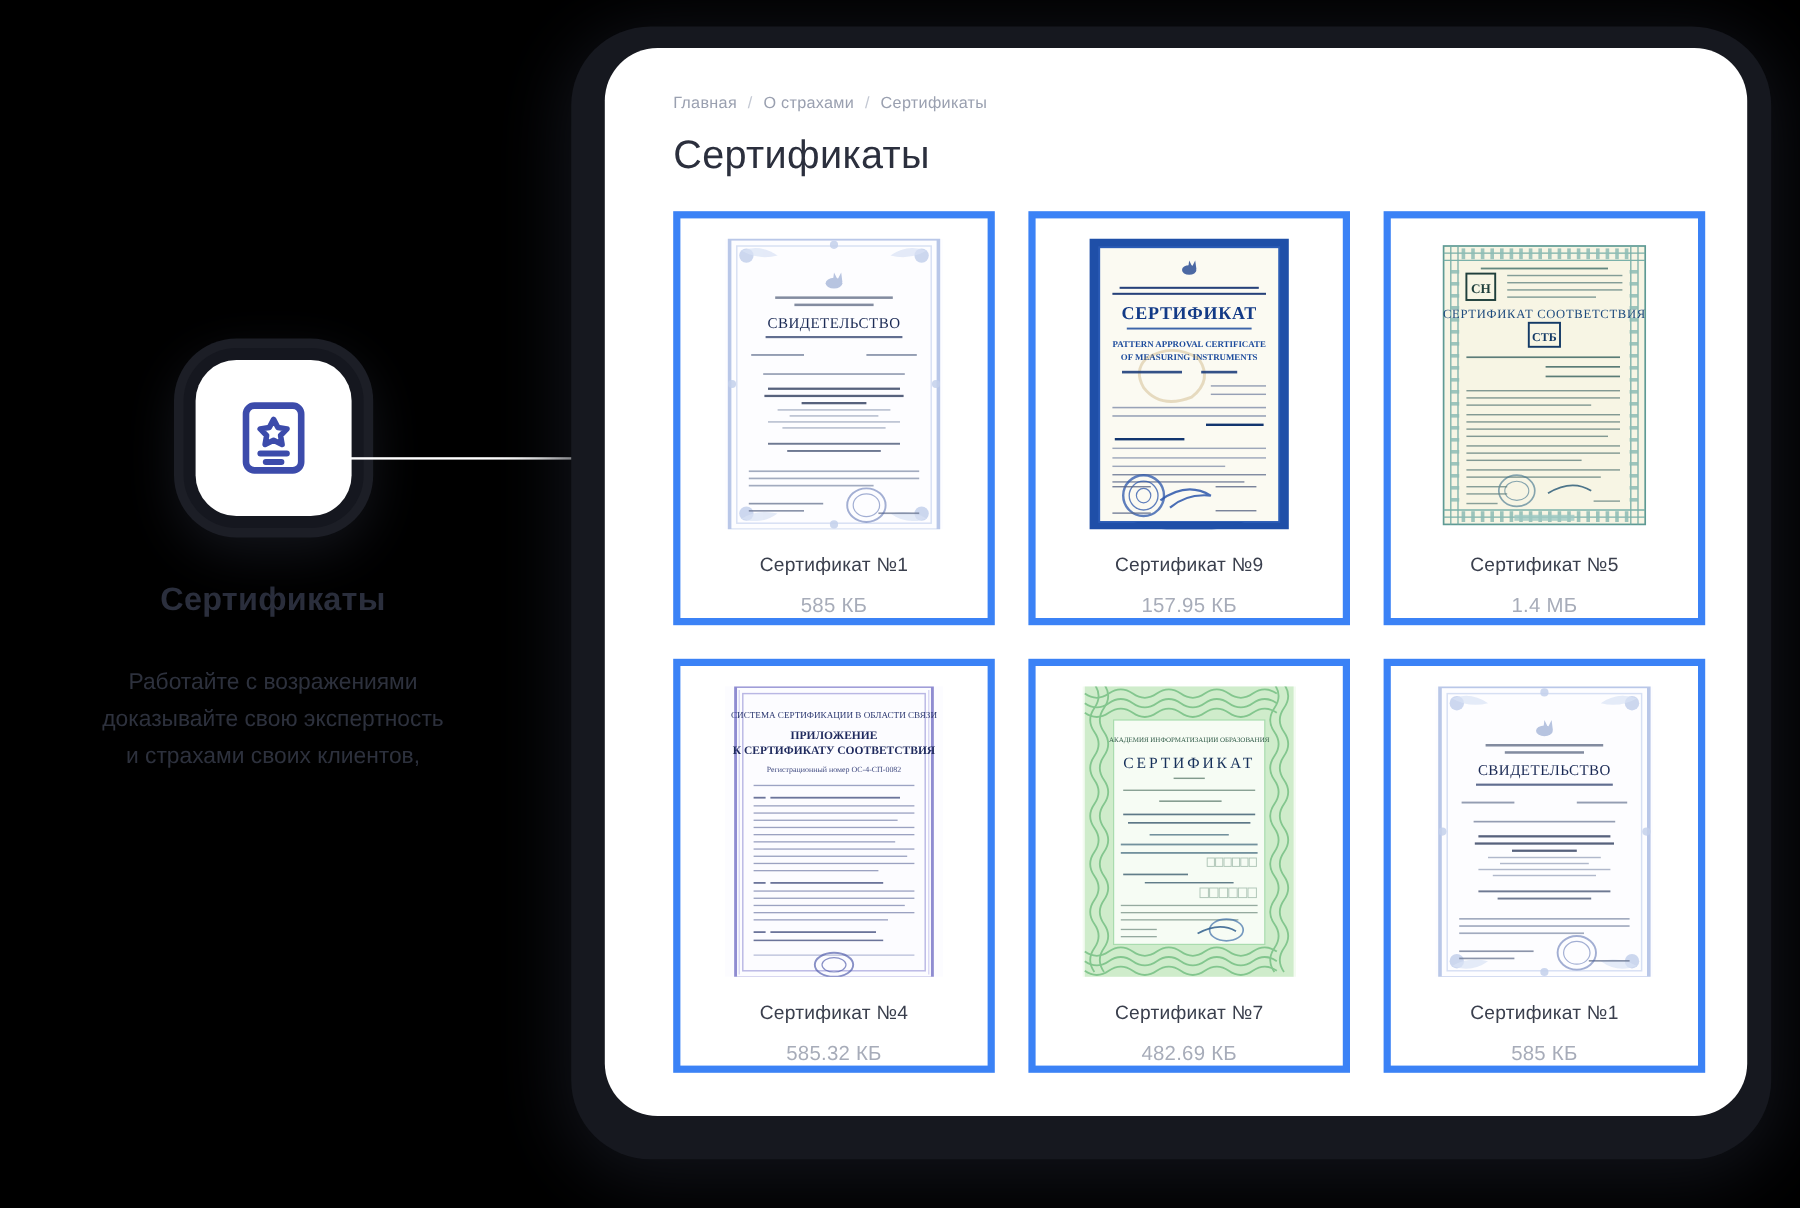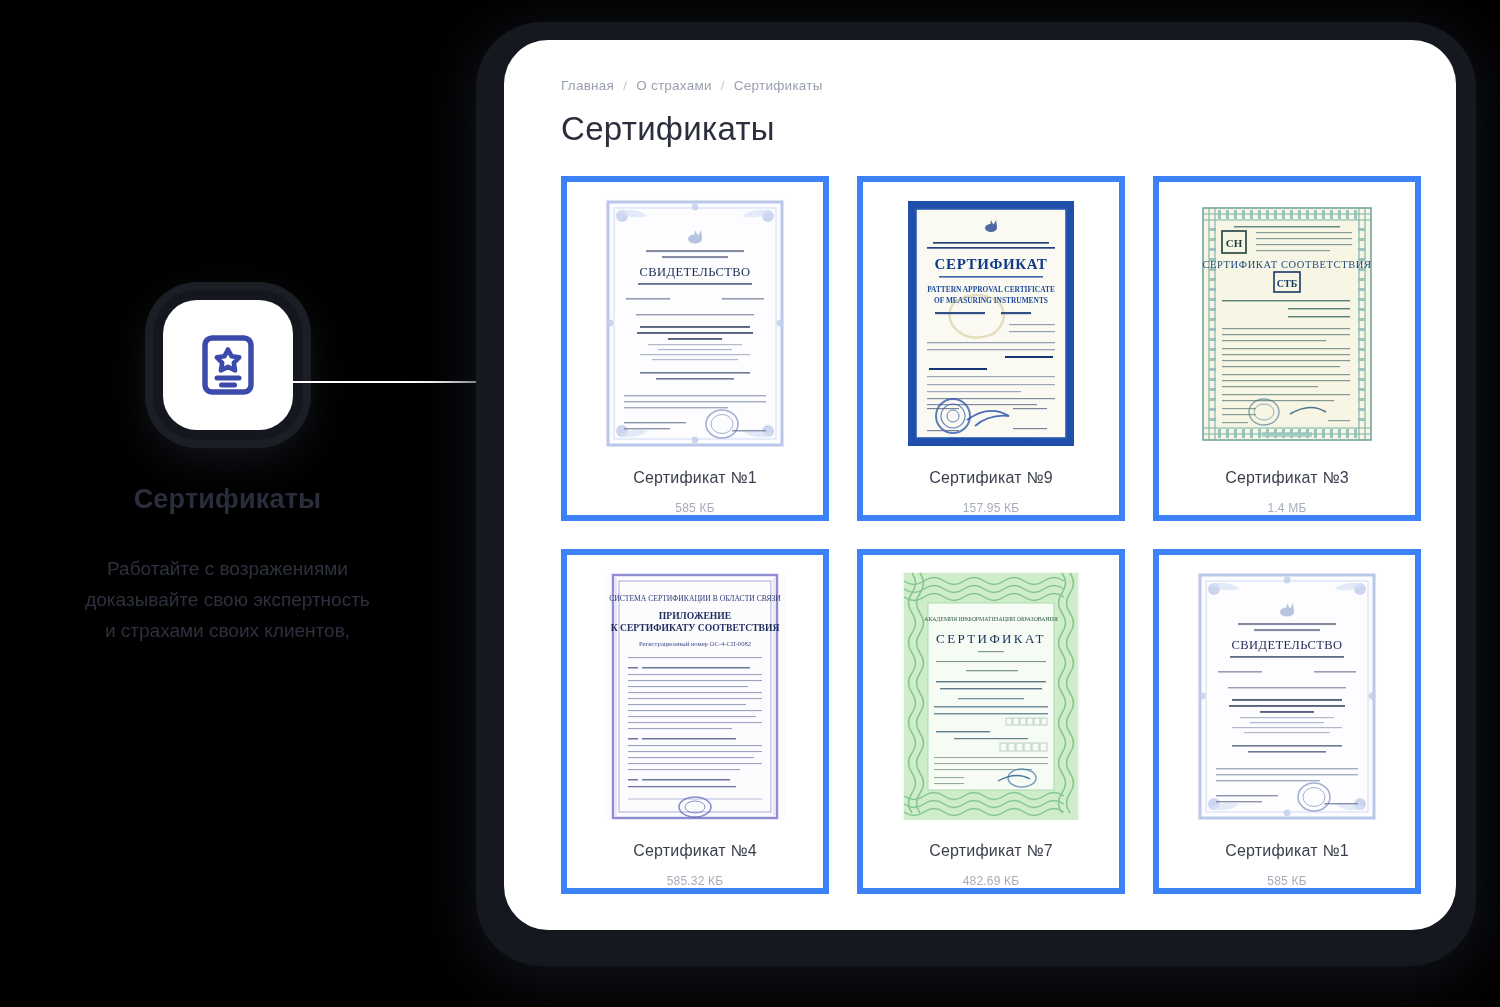--- a/index.html
+++ b/index.html
@@ -158,21 +158,21 @@
   .cert-name {
     margin-top: 22px;
     font-size: 16px;
     color: #3a3f4d;
     font-weight: 400;
     letter-spacing: 0.2px;
   }
 
   .cert-size {
     margin-top: 14px;
-    font-size: 12px;
+    font-size: 17px;
     color: #a7acb9;
     font-weight: 400;
     letter-spacing: 0.2px;
   }
 </style>
 </head>
 <body>
 
 <div id="stage">
 
@@ -489,21 +489,21 @@
               <path d="M92 216 q20 -12 36 -2" fill="none" stroke="#2f5e7a" stroke-width="1.5" opacity="0.85"></path>
               <g fill="#6d8a86" opacity="0.8">
                 <rect x="24" y="210" width="34" height="1.2"></rect>
                 <rect x="24" y="216" width="34" height="1.2"></rect>
                 <rect x="24" y="224" width="26" height="1.2"></rect>
                 <rect x="130" y="222" width="22" height="1.2"></rect>
               </g>
               <rect x="64" y="234" width="50" height="5" fill="#9ec9c3" opacity="0.8"></rect>
             </svg>
           </div>
-          <div class="cert-name">Сертификат №3</div>
+          <div class="cert-name">Сертификат №5</div>
           <div class="cert-size">1.4 МБ</div>
         </div>
 
         <div class="cert-card">
           <div class="thumb-wrap">
             <svg width="182" height="251" viewBox="0 0 182 251">
               <rect x="0" y="0" width="182" height="251" fill="#fcfcff"></rect>
               <rect x="9" y="4" width="164" height="243" fill="none" stroke="#8f8cd1" stroke-width="2.4"></rect>
               <rect x="15" y="10" width="152" height="231" fill="none" stroke="#b9b7e4" stroke-width="1.2"></rect>
               <g stroke="#c9c7ee" stroke-width="0.9" fill="none" opacity="0.9">

